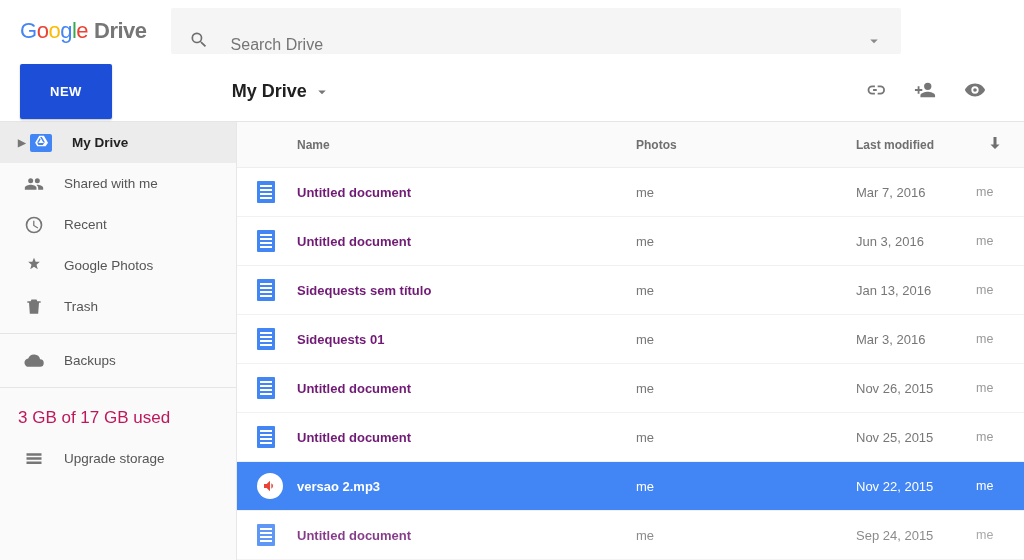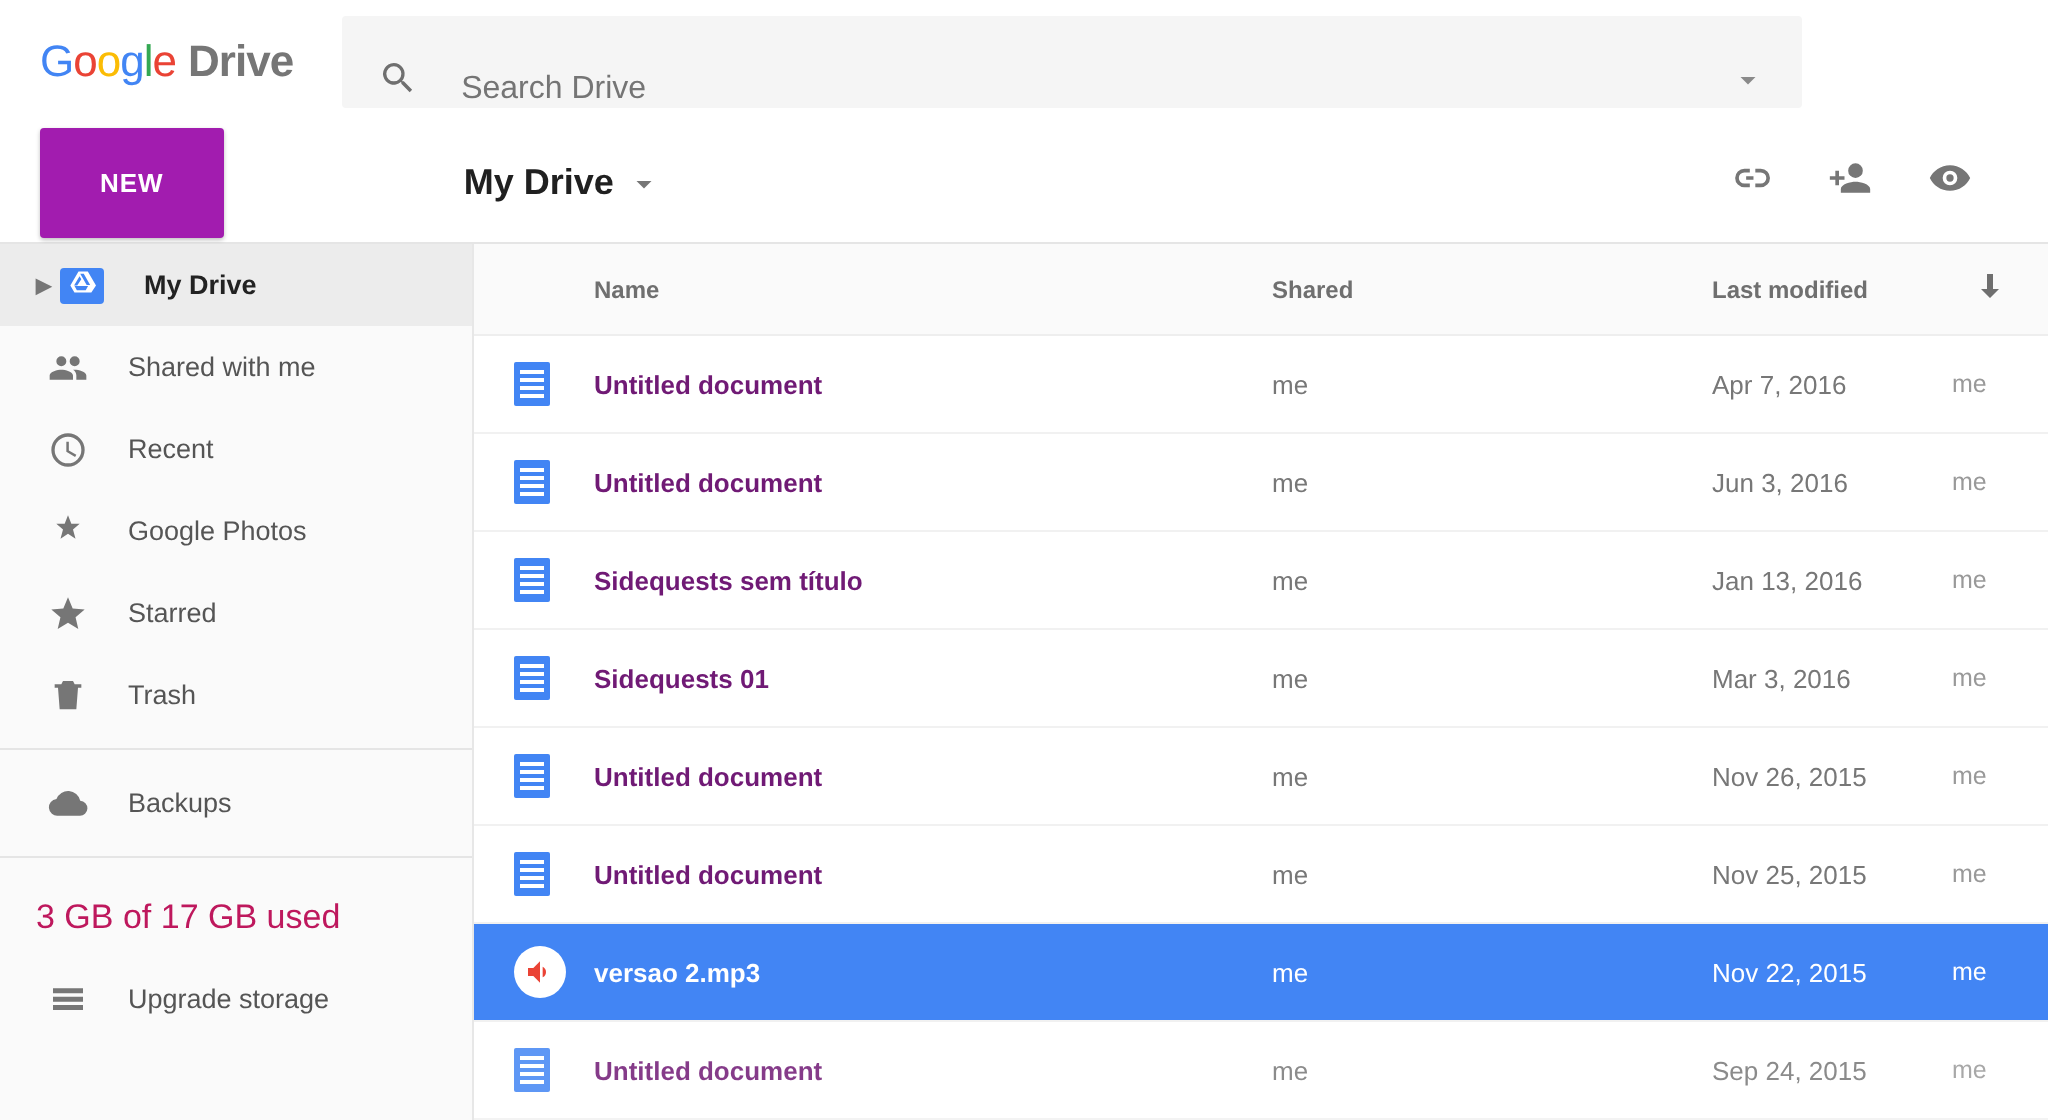--- a/index.html
+++ b/index.html
@@ -6,21 +6,21 @@
 html,body{width:1024px;height:560px;overflow:hidden;background:#fff}
 .header{height:62px;display:flex;align-items:center;padding:0 20px;border-bottom:1px solid transparent}
 .logo{display:flex;align-items:baseline;font-size:22px;letter-spacing:-.5px;margin-right:24px}
 .logo .g{color:#4285F4}.logo .o1{color:#EA4335}.logo .o2{color:#FBBC05}.logo .gg{color:#4285F4}.logo .l{color:#34A853}.logo .e{color:#EA4335}
 .logo .drive{color:#767676;font-weight:700;margin-left:6px}
 .searchbar{flex:1;max-width:730px;height:46px;background:#f5f5f5;border-radius:2px;display:flex;align-items:flex-end;padding:0 18px;color:#8a8a8a}
 .searchbar input{flex:1;border:0;background:transparent;font-size:16px;color:#555;outline:none;margin-left:22px}
 .searchbar .sicon svg{width:20px;height:20px;fill:#6f6f6f}
 .searchbar .ddicon svg{width:18px;height:18px;fill:#8a8a8a}
 .subhead{height:60px;display:flex;align-items:center;padding-left:20px;border-bottom:1px solid #e5e5e5;box-shadow:0 2px 2px rgba(0,0,0,.06)}
-.newbtn{background:#a21caf;color:#fff;font-weight:700;font-size:13px;letter-spacing:.5px;border:0;padding:20px 30px;border-radius:2px;box-shadow:0 1px 2px rgba(0,0,0,.25);cursor:pointer}
+.newbtn{background:#1d4ed8;color:#fff;font-weight:700;font-size:13px;letter-spacing:.5px;border:0;padding:20px 30px;border-radius:2px;box-shadow:0 1px 2px rgba(0,0,0,.25);cursor:pointer}
 .folder-title{margin-left:120px;display:flex;align-items:center;font-size:18px;color:#202020;font-weight:700;cursor:pointer}
 .folder-title svg{width:18px;height:18px;fill:#767676;margin-left:6px}
 .actions{margin-left:auto;display:flex;align-items:center;gap:28px;margin-right:38px;color:#767676}
 .actions svg{width:22px;height:22px;fill:#767676;cursor:pointer}
 .body{display:flex;height:calc(560px - 122px)}
 .sidebar{width:237px;background:#fafafa;border-right:1px solid #e7e7e7;display:flex;flex-direction:column;font-size:13.5px;color:#555}
 .navitem{display:flex;align-items:center;height:41px;padding-left:18px;cursor:pointer}
 .navitem.active{background:#ececec;font-weight:700;color:#222}
 .navitem .caret{width:10px;color:#767676;font-size:10px;margin-right:-2px}
 .navitem .ico{width:32px;display:flex;justify-content:center;margin-right:14px}
@@ -126,28 +126,20 @@
       <span class="ico">
           <svg viewBox="0 0 24 24">
             <path d="M12 2l2 5h5l-4 3.5 1.5 5.5L12 13l-4.5 3 1.5-5.5L5 7h5z"></path>
           </svg>
         </span>
       <span>Google Photos</span>
     </div>
     <div class="navitem">
       <span class="ico">
           <svg viewBox="0 0 24 24">
-            <path d="M12 17.27L18.18 21l-1.64-7.03L22 9.24l-7.19-.61L12 2 9.19 8.63 2 9.24l5.46 4.73L5.82 21z"></path>
-          </svg>
-        </span>
-      <span>Starred</span>
-    </div>
-    <div class="navitem">
-      <span class="ico">
-          <svg viewBox="0 0 24 24">
             <path d="M6 7h12l-1 13H7L6 7zm3-4h6l1 2h4v2H4V5h4z"></path>
           </svg>
         </span>
       <span>Trash</span>
     </div>
     <div class="divider"></div>
     <div class="navitem">
       <span class="ico">
           <svg viewBox="0 0 24 24">
             <path d="M19.35 10.04A7.49 7.49 0 005.08 9 5 5 0 006 19h13a4 4 0 00.35-8.96z"></path>
@@ -164,34 +156,34 @@
           </svg>
         </span>
       <span>Upgrade storage</span>
     </div>
   </div>
 
   <div class="main">
     <div class="colhead">
       <span style="width:40px"></span>
       <span class="name">Name</span>
-      <span class="owner">Shared</span>
+      <span class="owner">Photos</span>
       <span class="mod">Last modified</span>
       <span class="arrow"><svg viewBox="0 0 24 24">
             <path d="M12 20l-6-6h4V4h4v10h4z"></path>
           </svg></span>
     </div>
     <div id="rows">
         <div class="row">
           <span class="ficon">
             <span class="docicon"></span>
           </span>
           <span class="fname">Untitled document</span>
           <span class="fowner">me</span>
-          <span class="fmod">Apr 7, 2016</span>
+          <span class="fmod">Mar 7, 2016</span>
           <span class="fby">me</span>
         </div>
         <div class="row">
           <span class="ficon">
             <span class="docicon"></span>
           </span>
           <span class="fname">Untitled document</span>
           <span class="fowner">me</span>
           <span class="fmod">Jun 3, 2016</span>
           <span class="fby">me</span>

